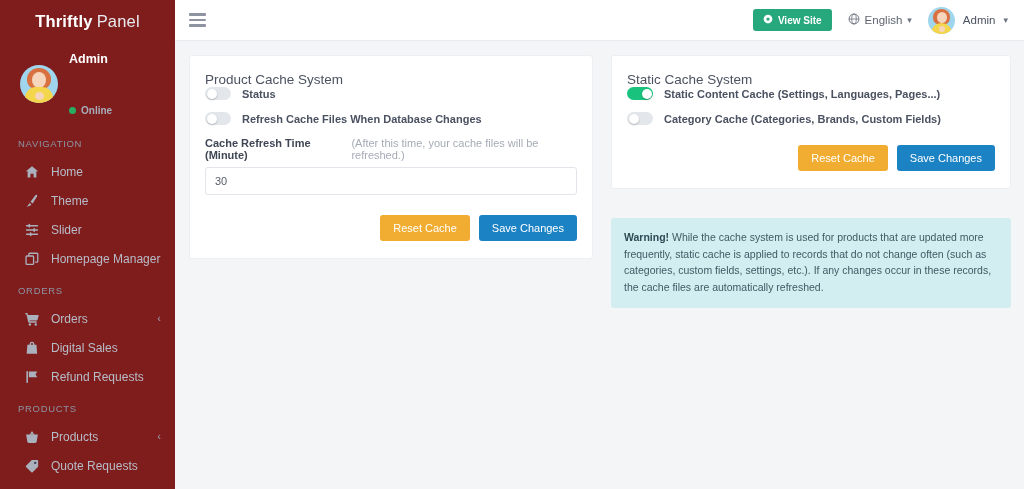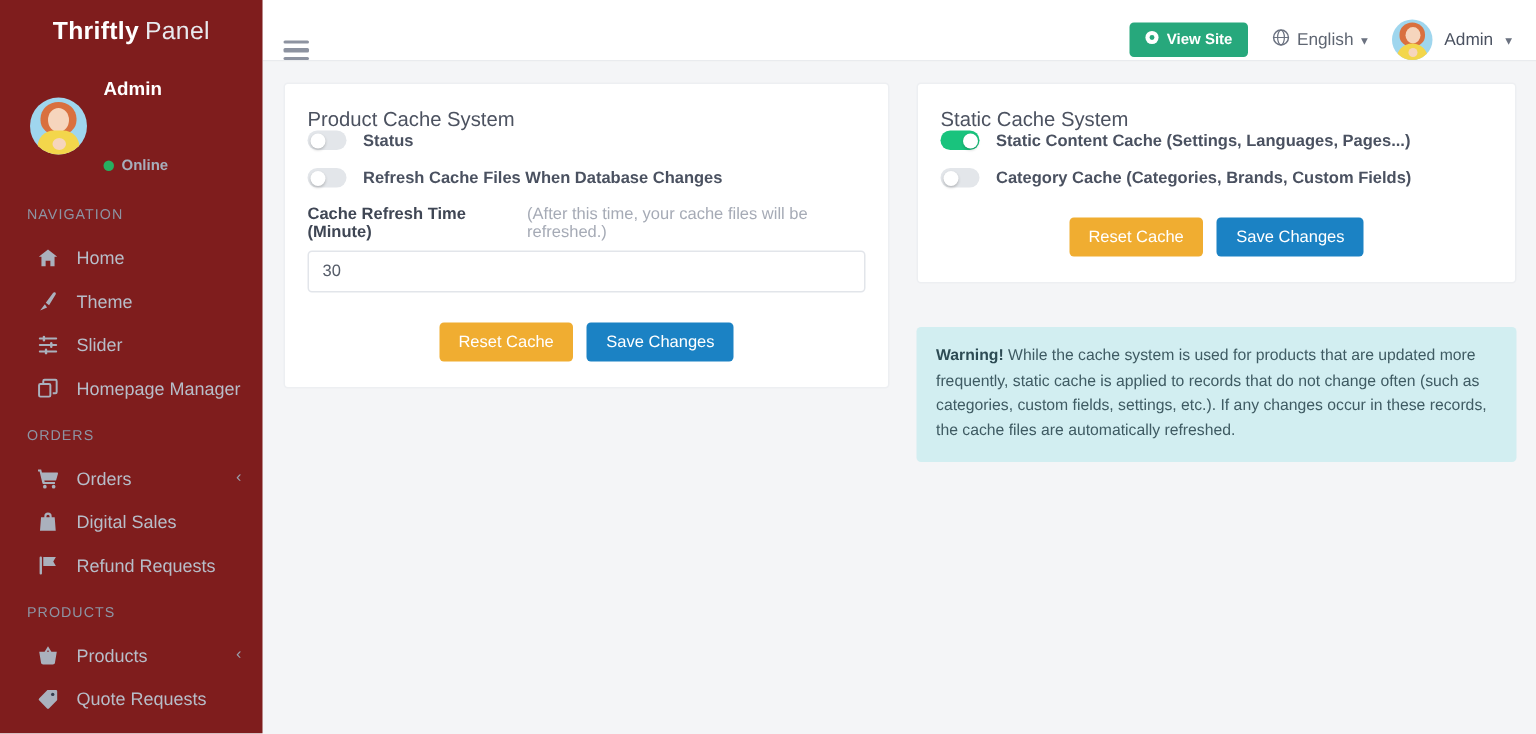--- a/index.html
+++ b/index.html
@@ -81,21 +81,21 @@
   .nav-item .ico { width: 15px; height: 15px; flex:none; display:flex; align-items:center; justify-content:center; }
   .nav-item .ico svg { display:block; }
   .nav-label { flex: 1; white-space: nowrap; }
   .caret-left { color: #9aa1ae; font-size: 11px; line-height: 1; }
 
   
   .main { flex: 1; height: 489px; display: flex; flex-direction: column; overflow: hidden; }
   .topbar {
     height: 41px; background: #ffffff;
     border-bottom: 1px solid #e9ebee;
-    display: flex; align-items: flex-end;
+    display: flex; align-items: center;
     padding: 0 16px 0 14px;
     flex: none;
   }
   .hamburger { width: 17px; display: flex; flex-direction: column; gap: 3px; cursor: pointer; }
   .hamburger i { display: block; height: 2.5px; background: #8d93a0; border-radius: 1px; }
   .topbar-right { margin-left: auto; display: flex; align-items: center; gap: 16px; }
   .btn-viewsite {
     background: #27a87c;
     color: #ffffff; font-size: 10px; font-weight: 600;
     border: none; border-radius: 3px;
@@ -156,21 +156,21 @@
   .text-input {
     width: 100%; height: 28px;
     border: 1px solid #e2e5ea; border-radius: 3px;
     padding: 0 9px;
     font-size: 11px; color: #555c69;
     font-family: "Liberation Sans", sans-serif;
     background: #ffffff;
     outline: none;
   }
 
-  .btn-row { display: flex; justify-content: center; gap: 9px; margin-top: 20px; }
+  .btn-row { display: flex; justify-content: flex-end; gap: 9px; margin-top: 20px; }
   .btn {
     border: none; border-radius: 3px;
     font-size: 11px; font-weight: 400;
     padding: 7px 13px;
     color: #ffffff; cursor: pointer;
     font-family: "Liberation Sans", sans-serif;
   }
   .btn-reset { background: #f0ad31; }
   .btn-save { background: #1b82c4; }
 

